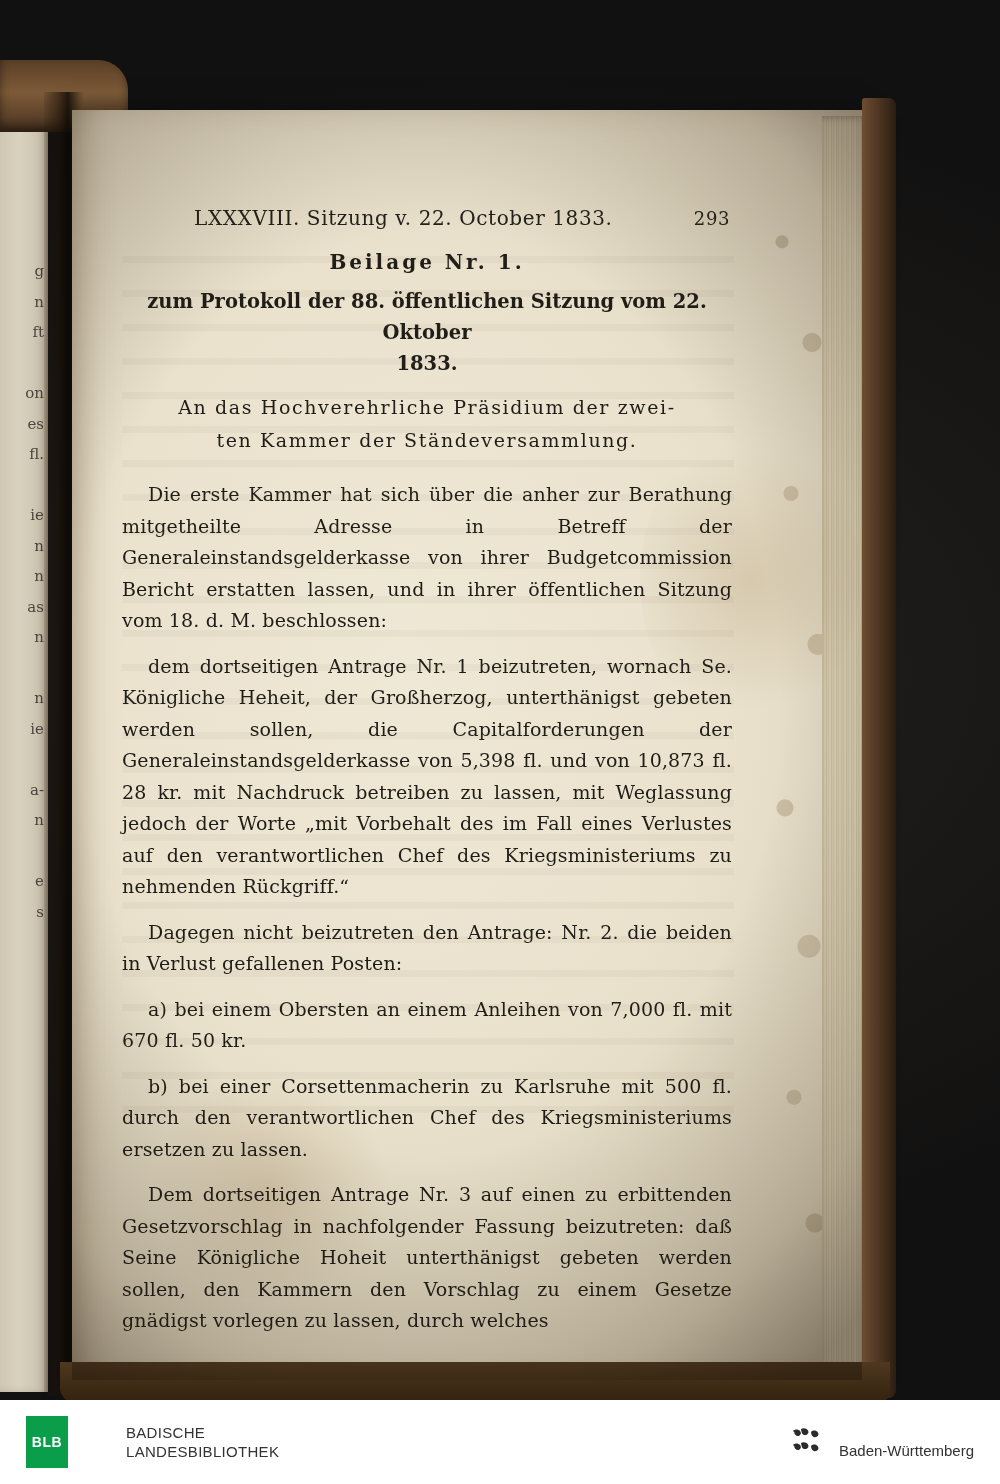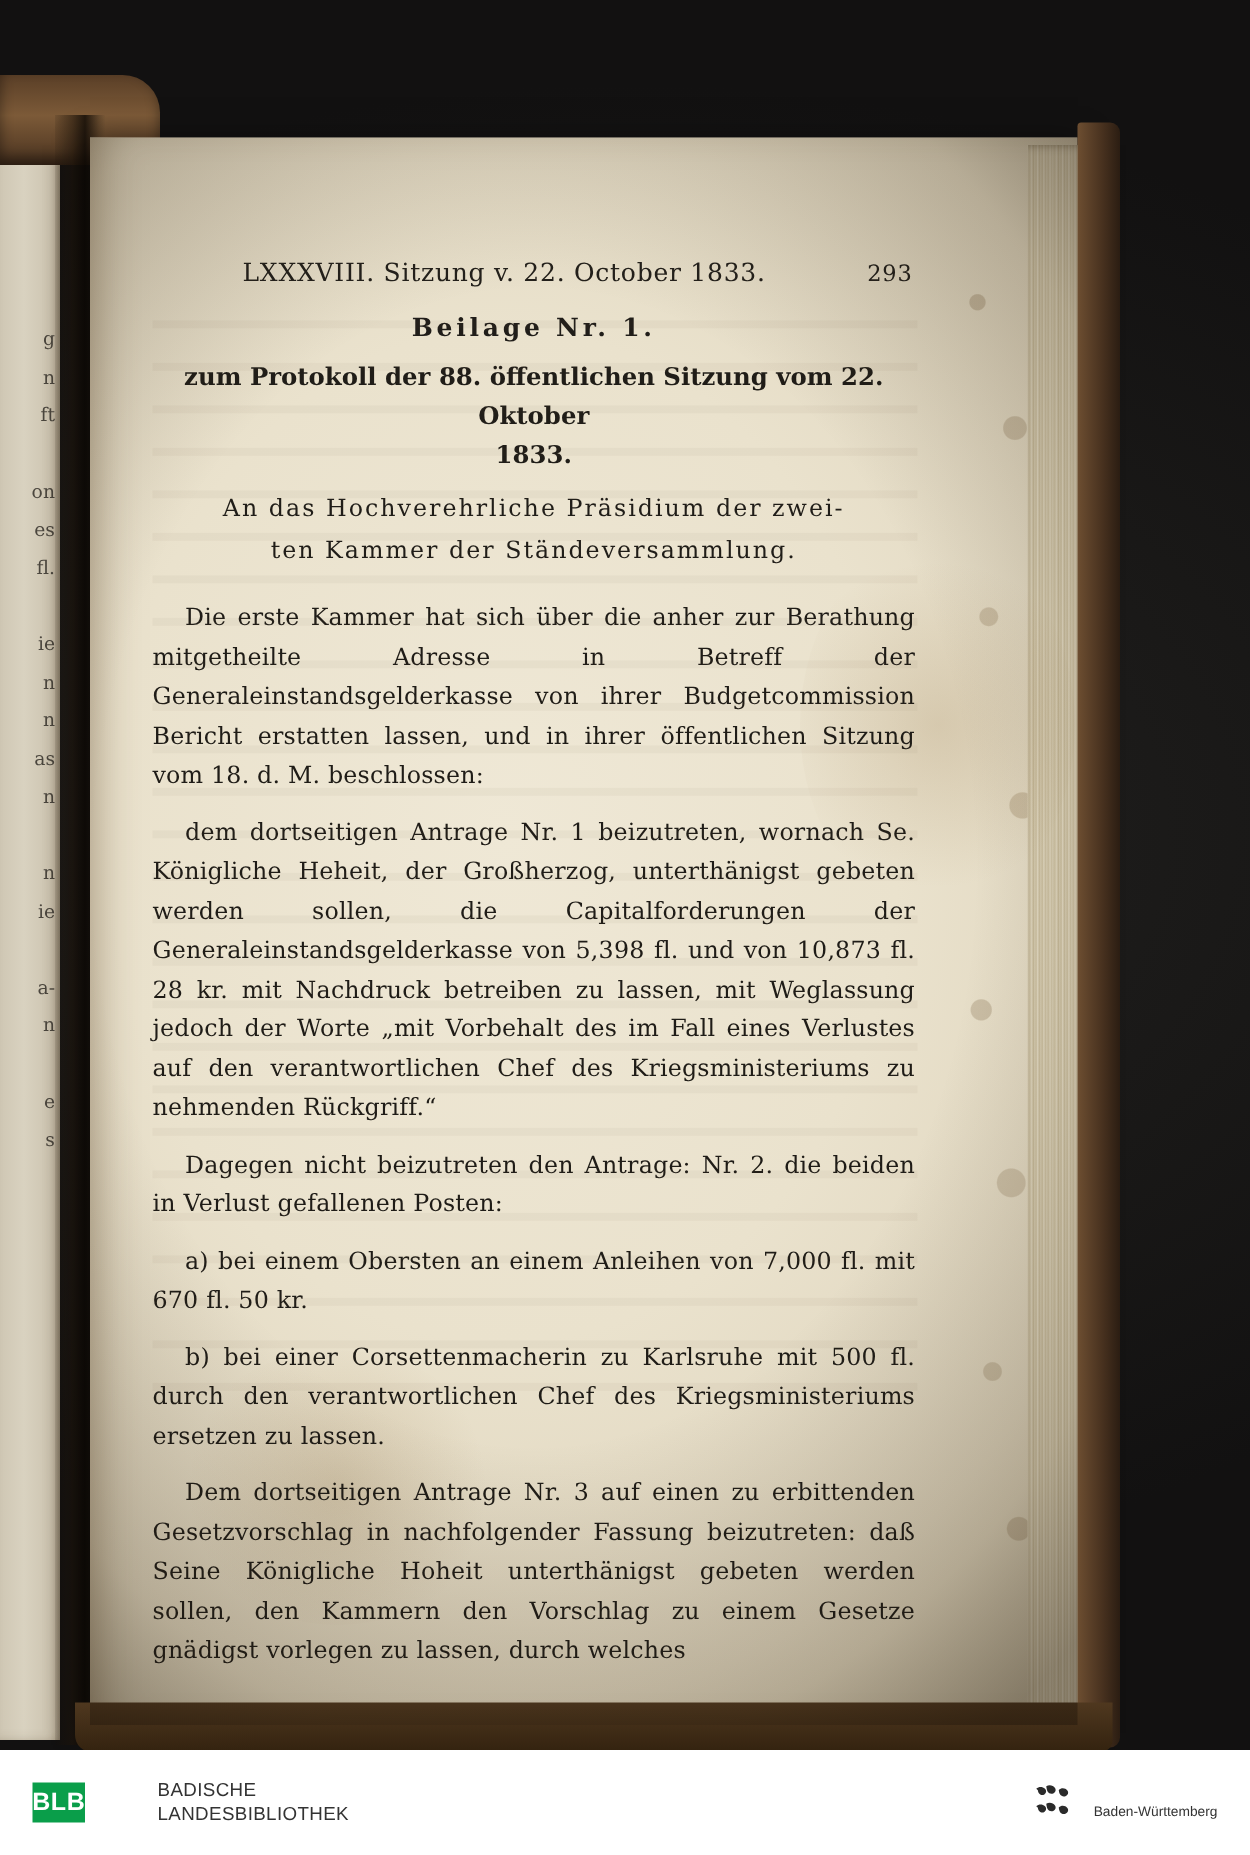--- a/index.html
+++ b/index.html
@@ -219,44 +219,44 @@
     left: 0; bottom: 0;
     width: 1000px; height: 84px;
     background: #ffffff;
     display: flex;
     align-items: center;
     justify-content: space-between;
     padding: 0 26px;
   }
   .footer-left { display: flex; align-items: center; gap: 14px; }
   .blb-logo {
-    width: 42px; height: 32px;
+    width: 42px; height: 52px;
     background: #0a9e4a;
     color: #fff;
     font-family: "Liberation Sans", sans-serif;
     font-weight: bold;
-    font-size: 20px;
+    font-size: 14px;
     display: flex;
     align-items: center;
     justify-content: center;
     letter-spacing: .5px;
     text-align: center;
   }
   .blb-text {
     font-family: "Liberation Sans", sans-serif;
     font-size: 15px;
     line-height: 19px;
     color: #333;
     letter-spacing: .3px;
     margin-left: 44px;
   }
   .footer-right { display: flex; align-items: center; gap: 12px; }
   .bw-text {
     font-family: "Liberation Sans", sans-serif;
-    font-size: 11px;
+    font-size: 15px;
     color: #333;
     margin-top: 16px;
   }
   .bw-crest { width: 40px; height: 42px; }
 </style>
 </head>
 <body>
 
 <div id="viewer">
 

